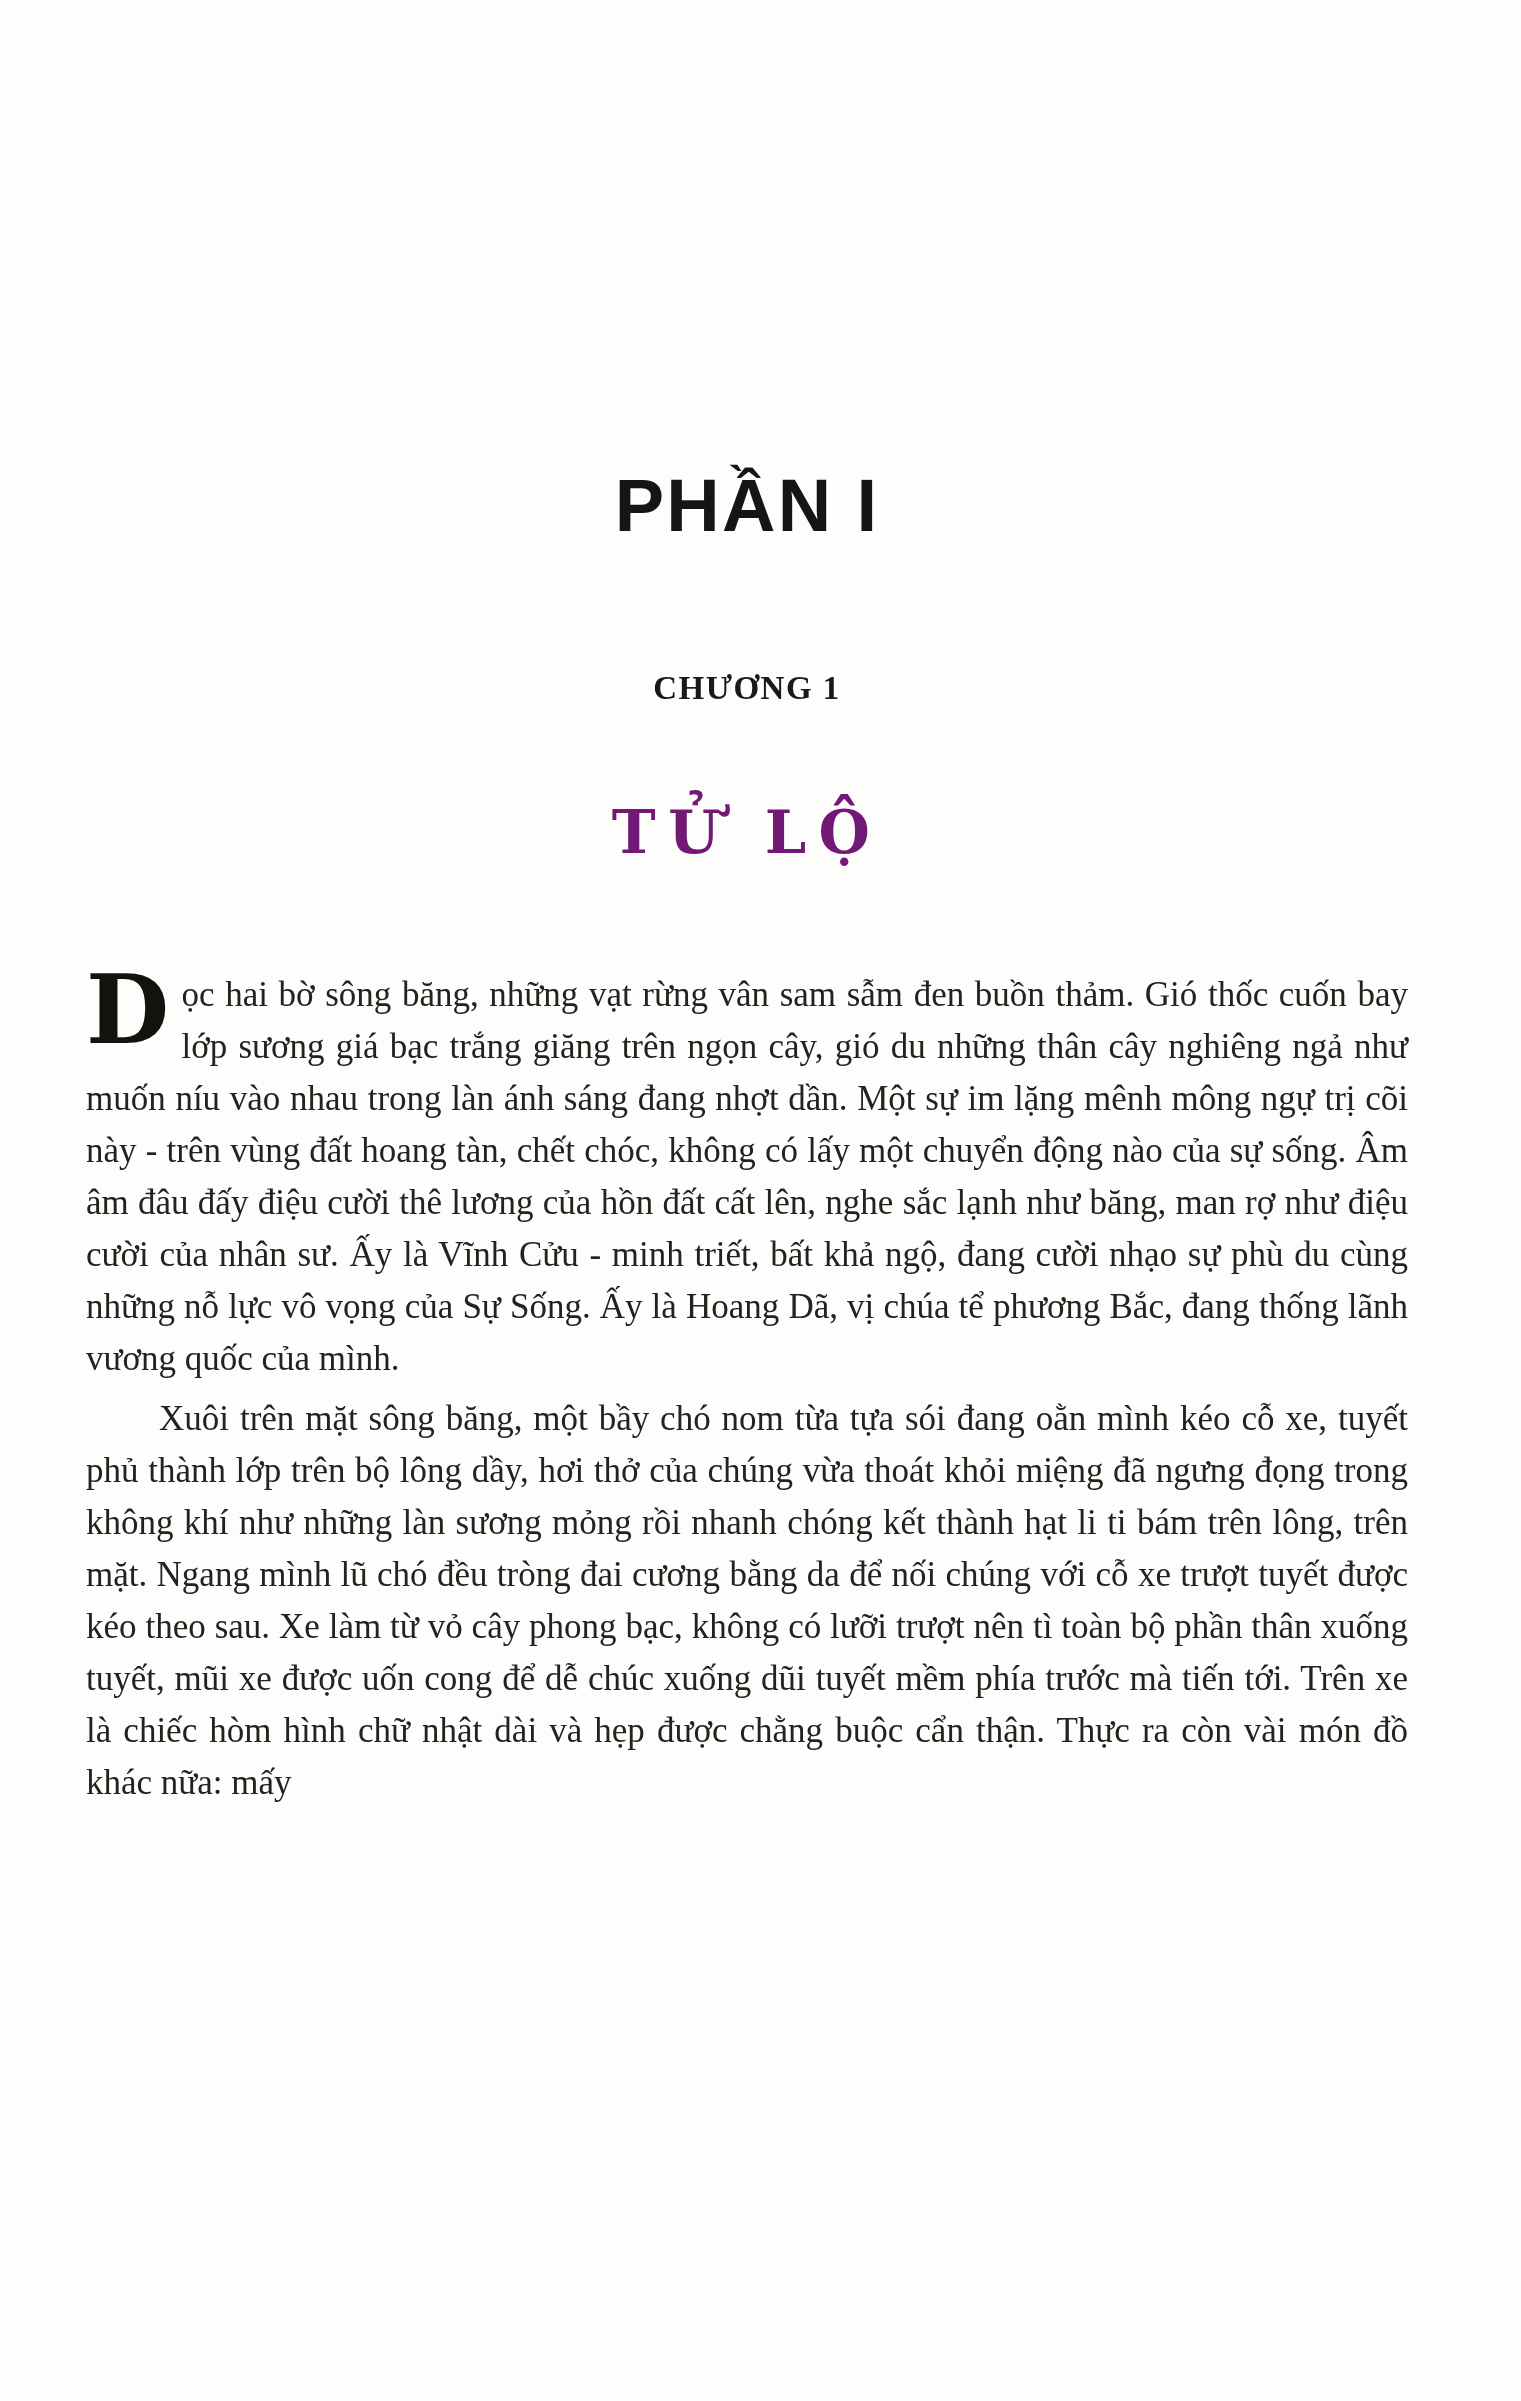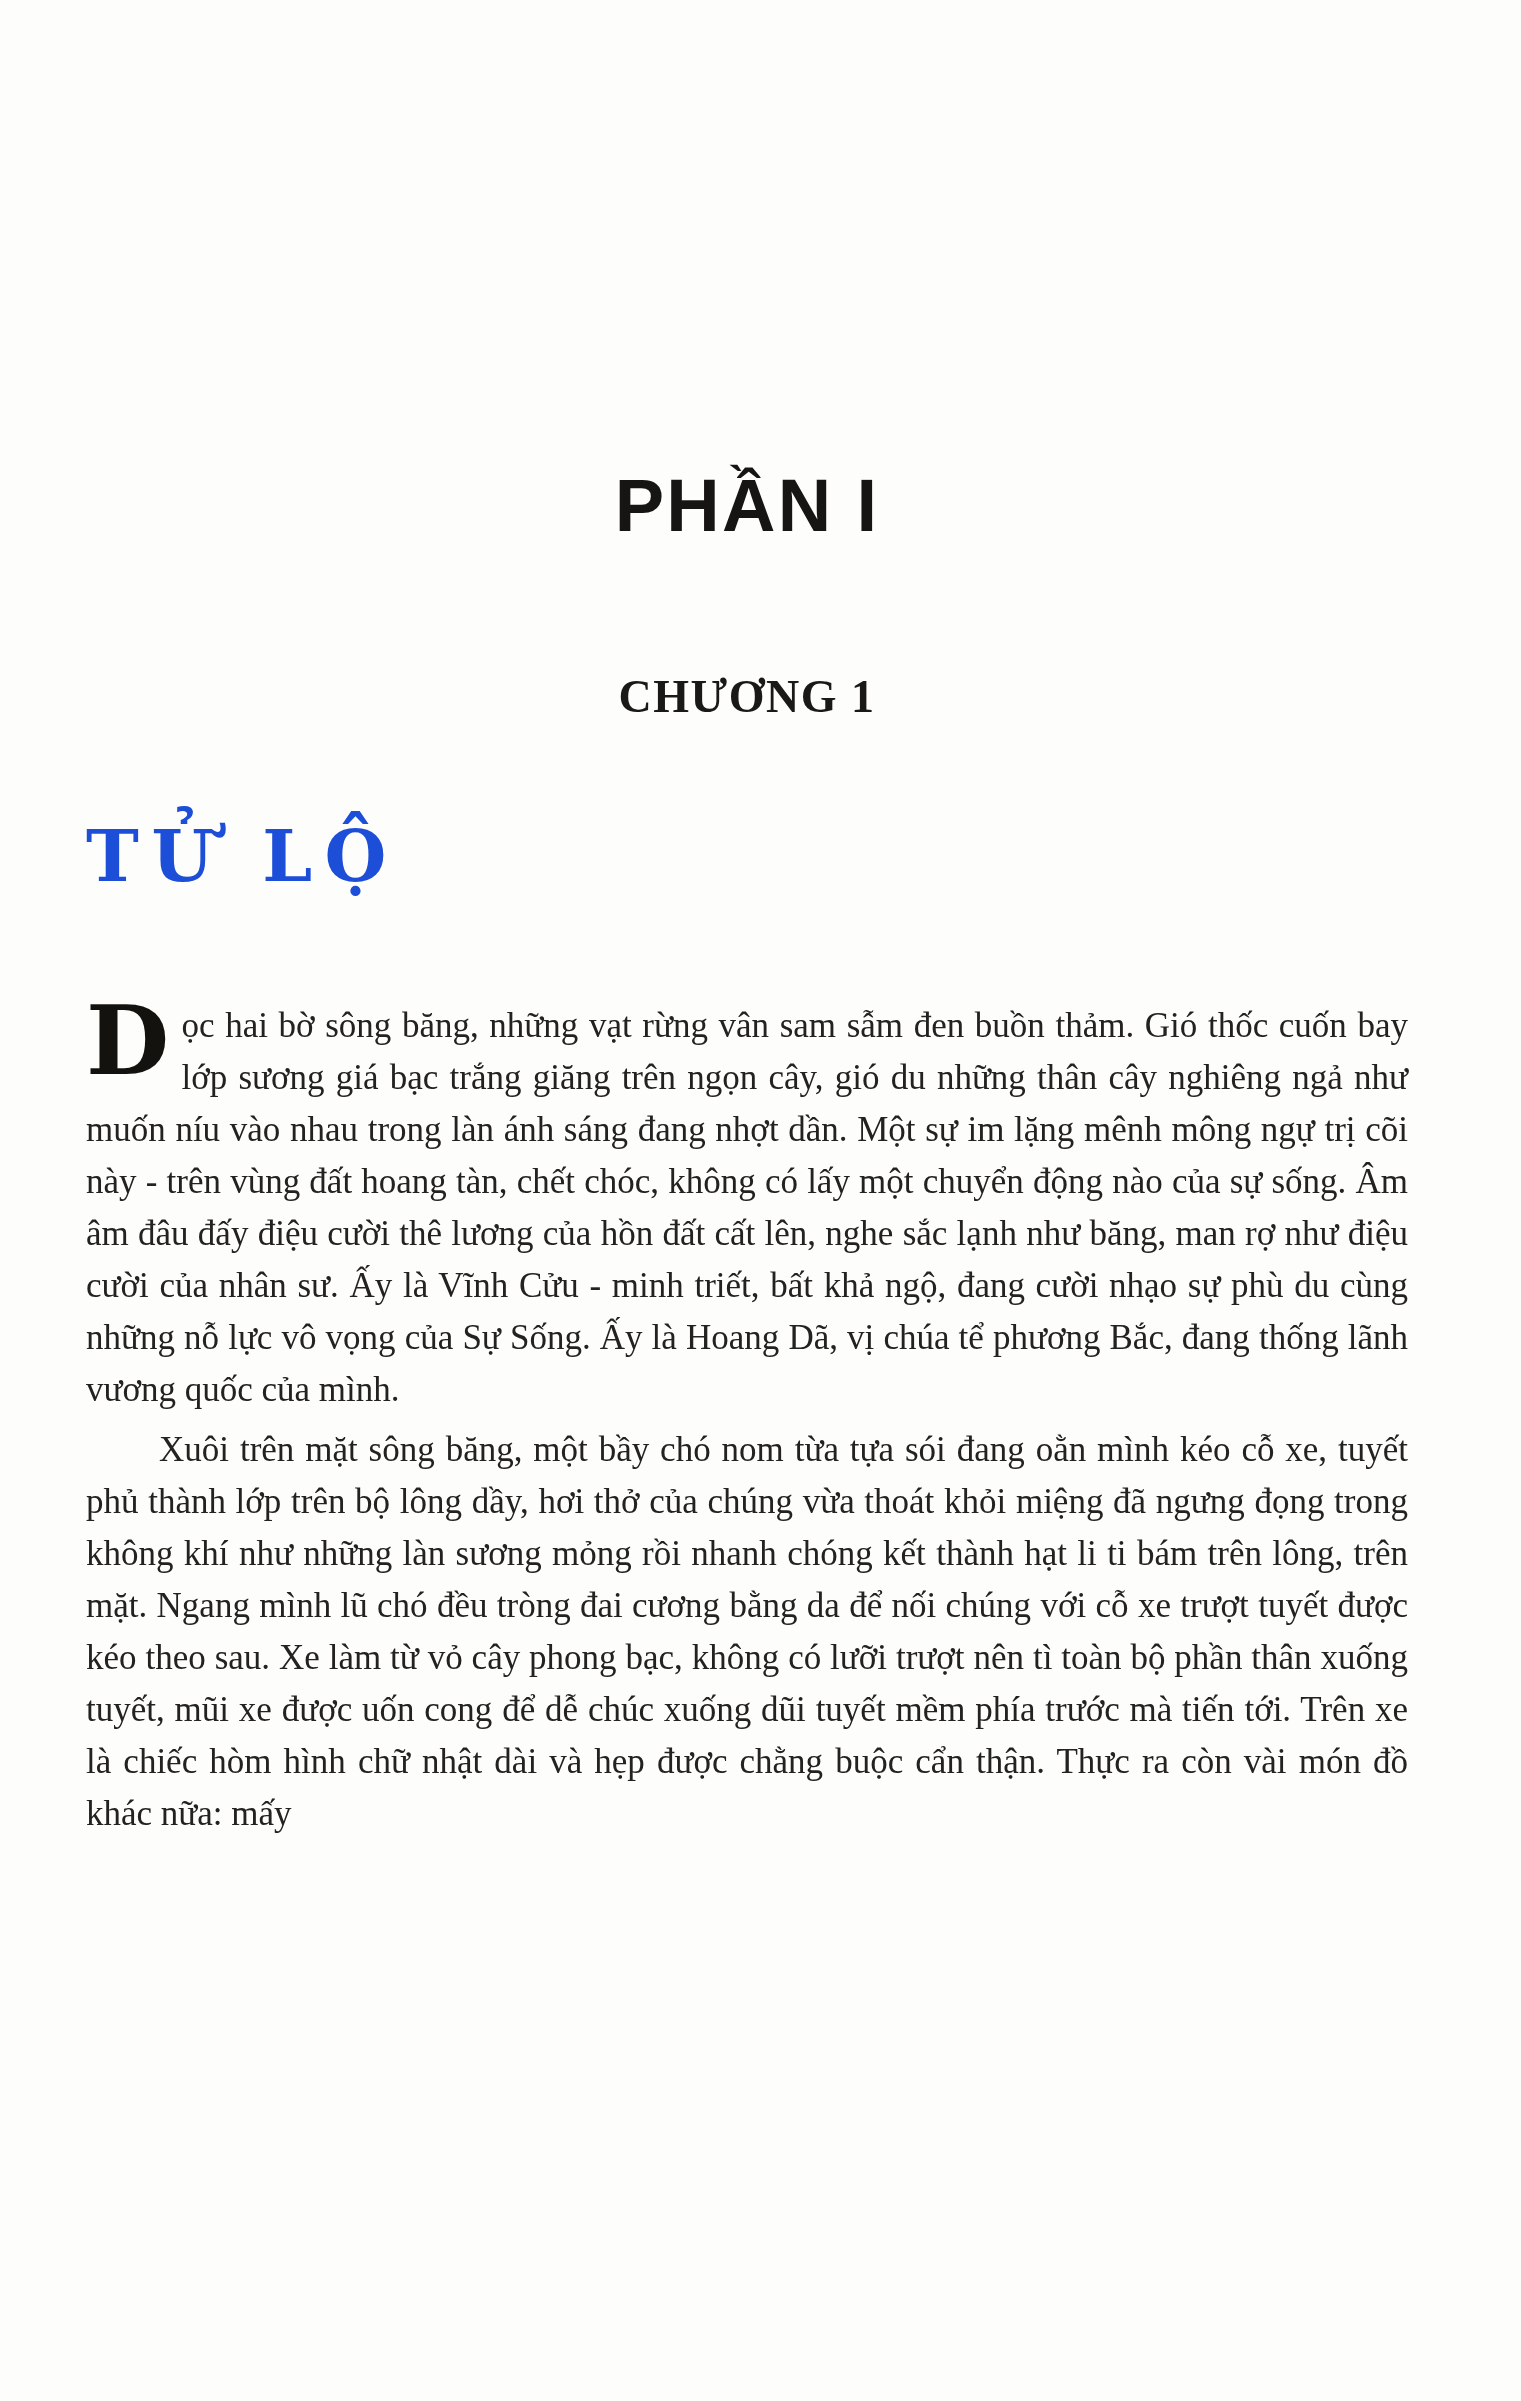--- a/index.html
+++ b/index.html
@@ -25,32 +25,33 @@
     font-family: "Liberation Sans", sans-serif;
     font-size: 74px;
     font-weight: 700;
     letter-spacing: 2.3px;
     color: #161514;
   }
   .chapter-label {
     margin: 0 0 91px 0;
     text-align: center;
     font-family: "Liberation Serif", serif;
-    font-size: 46px;
+    font-size: 33px;
     font-weight: 700;
     letter-spacing: 1.5px;
     color: #1b1917;
   }
   .chapter-name {
     margin: 0 0 102px 0;
+    text-align: center;
     font-family: "DejaVu Serif", serif;
-    font-size: 71px;
+    font-size: 59px;
     font-weight: 700;
     letter-spacing: 12.3px;
-    color: #1d4ed8;
+    color: #701a75;
   }
   .body-text {
     font-size: 35px;
     line-height: 52px;
     text-align: justify;
     color: #24221f;
   }
   .body-text p {
     margin: 0 0 7.7px 0;
   }

